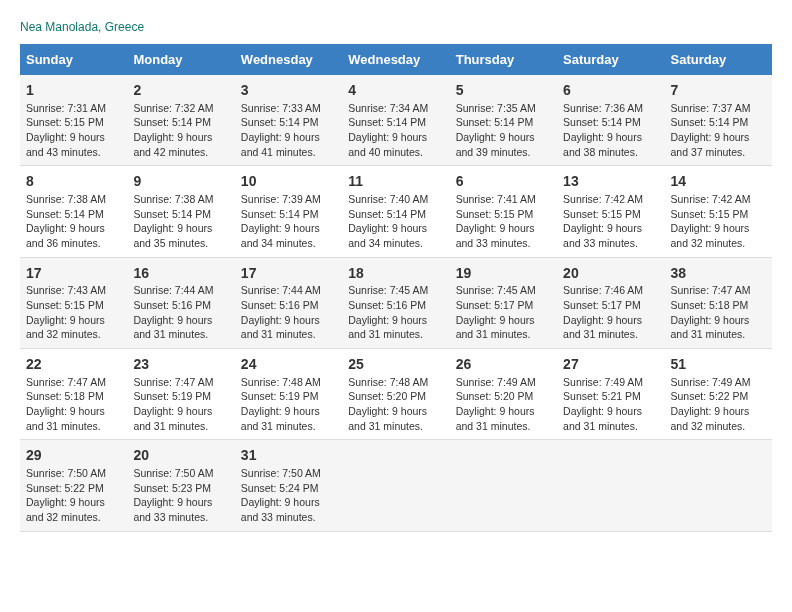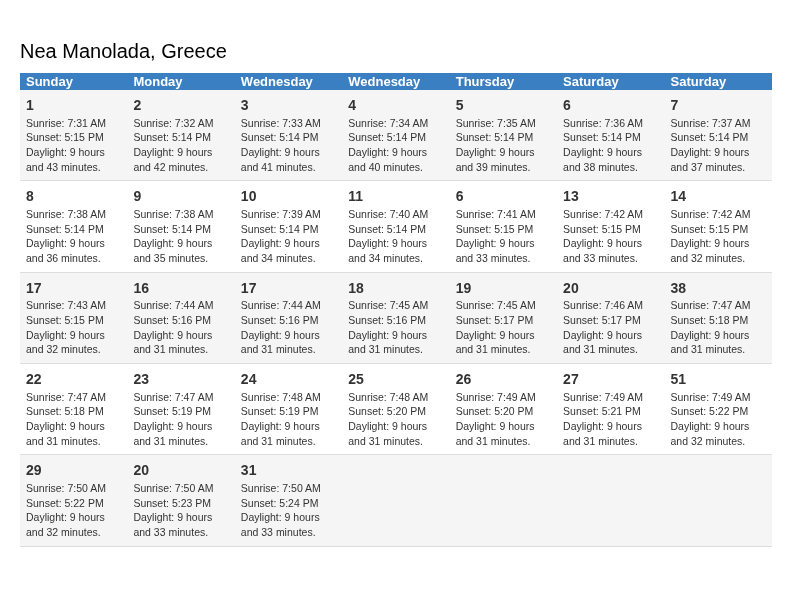--- a/index.html
+++ b/index.html
@@ -36,33 +36,32 @@
     }
     .title-area {
       text-align: right;
     }
     .main-title {
       font-size: 36px;
       font-weight: bold;
       color: #333;
     }
     .subtitle {
-      font-size: 20px;
-      color: #000000;
-      margin-top: 20px;
+      font-size: 12px;
+      color: #0f766e;
     }
     table {
       width: 100%;
       border-collapse: collapse;
       font-size: 11px;
     }
     thead tr th {
       background-color: #3a7fc1;
       color: white;
-      padding: 1px 6px;
+      padding: 8px 6px;
       text-align: left;
       font-size: 13px;
       font-weight: bold;
     }
     tbody tr {
       border-bottom: 1px solid #ddd;
     }
     tbody tr:nth-child(odd) {
       background-color: #f5f5f5;
     }

